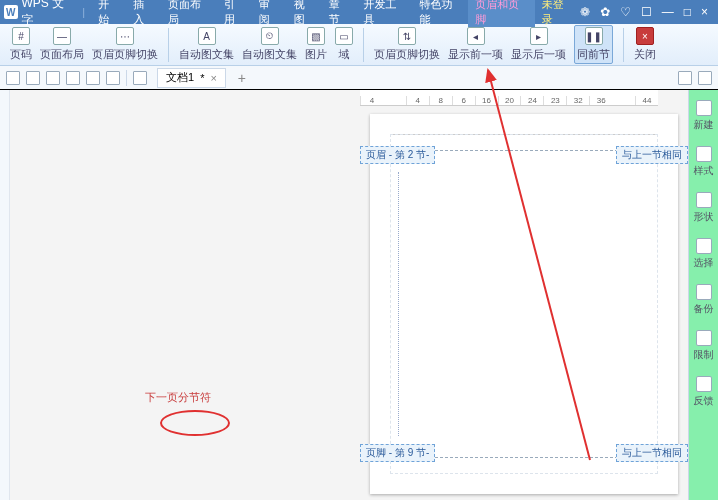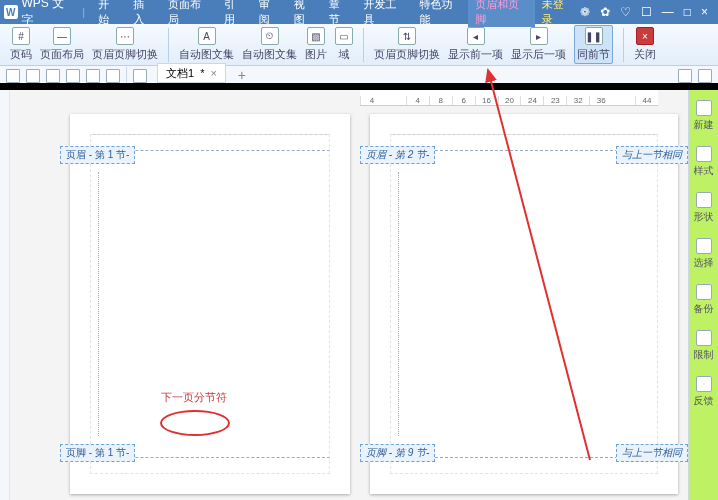--- a/index.html
+++ b/index.html
@@ -14,53 +14,53 @@
 .tabbar .special { color: #ff9bd8; }
 .tabbar .unlog { color: #ffed7a; }
 .title-right { margin-left: auto; display: flex; gap: 10px; padding-right: 6px; }
 .title-right span { cursor: pointer; font-size: 12px; }
 .ribbon { background: linear-gradient(#f5faff, #e2eefb); height: 42px; display: flex; align-items: center; padding: 0 6px; border-bottom: 1px solid #b8d0e8; }
 .rbtn { display: flex; flex-direction: column; align-items: center; margin: 0 4px; cursor: pointer; font-size: 11px; color: #446; }
 .rbtn .ico { width: 18px; height: 18px; margin-bottom: 2px; border: 1px solid #8aa; background: #fff; border-radius: 2px; display:flex; align-items:center; justify-content:center; font-size:10px; }
 .rbtn.close .ico { background: #c83c3c; border-color: #a02020; color: #fff; }
 .rbtn.highlight { background: #cfe3f8; border: 1px solid #7aa8d8; border-radius: 2px; padding: 1px 2px; }
 .rsep { width: 1px; height: 34px; background: #b8d0e8; margin: 0 6px; }
-.toolbar { height: 24px; background: #f4f8fc; border-bottom: 7px solid #000000; display: flex; align-items: flex-end; padding: 0 6px; gap: 6px; }
+.toolbar { height: 24px; background: #f4f8fc; border-bottom: 1px solid #000000; display: flex; align-items: center; padding: 0 6px; gap: 6px; }
 .toolbar .tico { width: 14px; height: 14px; border: 1px solid #9ab; background: #fff; border-radius: 1px; cursor: pointer; }
 .toolbar .tsep { width: 1px; height: 16px; background: #cbd8e8; }
 .doctab { display: flex; align-items: center; background: #fff; border: 1px solid #cbd8e8; height: 20px; padding: 0 8px; margin-left: 4px; font-size: 11px; gap: 6px; }
 .doctab .close-x { color: #888; cursor: pointer; }
 .toolbar .plus { color: #888; font-size: 14px; cursor: pointer; padding: 0 6px; }
 .toolbar .right { margin-left: auto; display: flex; gap: 6px; }
 .workspace { position: relative; height: 410px; background: #fff; display: flex; }
 .gutter { width: 10px; background: #f4f8fc; border-right: 1px solid #e0e6ee; font-size: 8px; color: #9ab; writing-mode: vertical-lr; text-align: center; }
 .pages { flex: 1; background: #f4f4f4; position: relative; overflow: hidden; }
 .ruler { position: absolute; top: 0; left: 350px; height: 16px; right: 30px; background: #fff; border-bottom: 1px solid #ccc; display: flex; font-size: 8px; color: #666; align-items: flex-end; }
 .ruler span { flex: 1; text-align: center; border-left: 1px solid #ddd; }
 .page { position: absolute; background: #fff; box-shadow: 0 1px 3px rgba(0,0,0,.3); }
 .page1 { left: 60px; top: 24px; width: 280px; height: 380px; }
-.page2 { left: 360px; top: 24px; width: 308px; height: 380px; font-style: italic; }
+.page2 { left: 360px; top: 24px; width: 308px; height: 380px; }
 .hdrline, .ftrline { position: absolute; left: 20px; right: 20px; border-top: 1px dashed #9ab; }
 .hdrline { top: 36px; }
 .hdrline2 { position:absolute; top: 20px; left:20px; right:20px; border-bottom: 1px solid #ccc; }
 .ftrline { bottom: 36px; }
 .tag { position: absolute; background: #eaf3fb; border: 1px dashed #6fa3d8; padding: 1px 5px; font-size: 10px; color: #2a5a9a; }
 .tag-hdr-l { top: 32px; left: -10px; }
 .tag-hdr-r { top: 32px; right: -10px; }
 .tag-ftr-l { bottom: 32px; left: -10px; }
 .tag-ftr-r { bottom: 32px; right: -10px; }
 .marginbox { position: absolute; left: 20px; top: 20px; right: 20px; bottom: 20px; border: 1px dashed #dde4ec; }
 .vtext { position: absolute; left: 28px; top: 58px; bottom: 58px; width: 1px; }
 .vtext::before { content: ""; position: absolute; top:0; bottom:0; border-left: 1px dotted #9ac; }
-.note { position: absolute; color: #c83c3c; font-size: 11px; margin-left: 16px; }
+.note { position: absolute; color: #c83c3c; font-size: 11px; }
 .note1 { left: 145px; top: 300px; }
 .redov { position: absolute; border: 2px solid #e03030; border-radius: 50%; }
 .ov1 { left: 160px; top: 320px; width: 70px; height: 26px; }
 svg.arrow { position: absolute; top: 0; left: 0; pointer-events: none; }
-.sidepanel { width: 30px; background: #bef264; border-left: 1px solid #cbd8e8; display: flex; flex-direction: column; align-items: center; padding-top: 10px; gap: 14px; }
+.sidepanel { width: 30px; background: #86efac; border-left: 1px solid #cbd8e8; display: flex; flex-direction: column; align-items: center; padding-top: 10px; gap: 14px; }
 .sidepanel .sitem { display: flex; flex-direction: column; align-items: center; font-size: 10px; color: #556; cursor: pointer; }
 .sidepanel .sico { width: 16px; height: 16px; background: #fff; border: 1px solid #9ab; border-radius: 2px; margin-bottom: 2px; }
 .overlay-annot { position: absolute; left: 0; top: 90px; width: 100%; height: 410px; pointer-events: none; }
 </style>
 </head>
 <body>
 
 <div class="titlebar">
   <div class="app-logo">W</div>
   <span class="app-name">WPS 文字</span>
@@ -175,29 +175,20 @@
         <span>6</span>
         <span>16</span>
         <span>20</span>
         <span>24</span>
         <span>23</span>
         <span>32</span>
         <span>36</span>
         <span></span>
         <span>44</span>
     </div>
-    <div class="page page1">
-      <div class="hdrline2"></div>
-        <div class="hdrline"></div>
-        <div class="ftrline"></div>
-      <div class="marginbox"></div>
-        <div class="vtext"></div>
-      <div class="tag tag-hdr-l">页眉 - 第 1 节-</div>
-      <div class="tag tag-ftr-l">页脚 - 第 1 节-</div>
-    </div>
     <div class="page page2">
       <div class="hdrline2"></div>
         <div class="hdrline"></div>
         <div class="ftrline"></div>
       <div class="marginbox"></div>
         <div class="vtext"></div>
       <div class="tag tag-hdr-l">页眉 - 第 2 节-</div>
       <div class="tag tag-hdr-r">与上一节相同</div>
       <div class="tag tag-ftr-l">页脚 - 第 9 节-</div>
       <div class="tag tag-ftr-r">与上一节相同</div>

